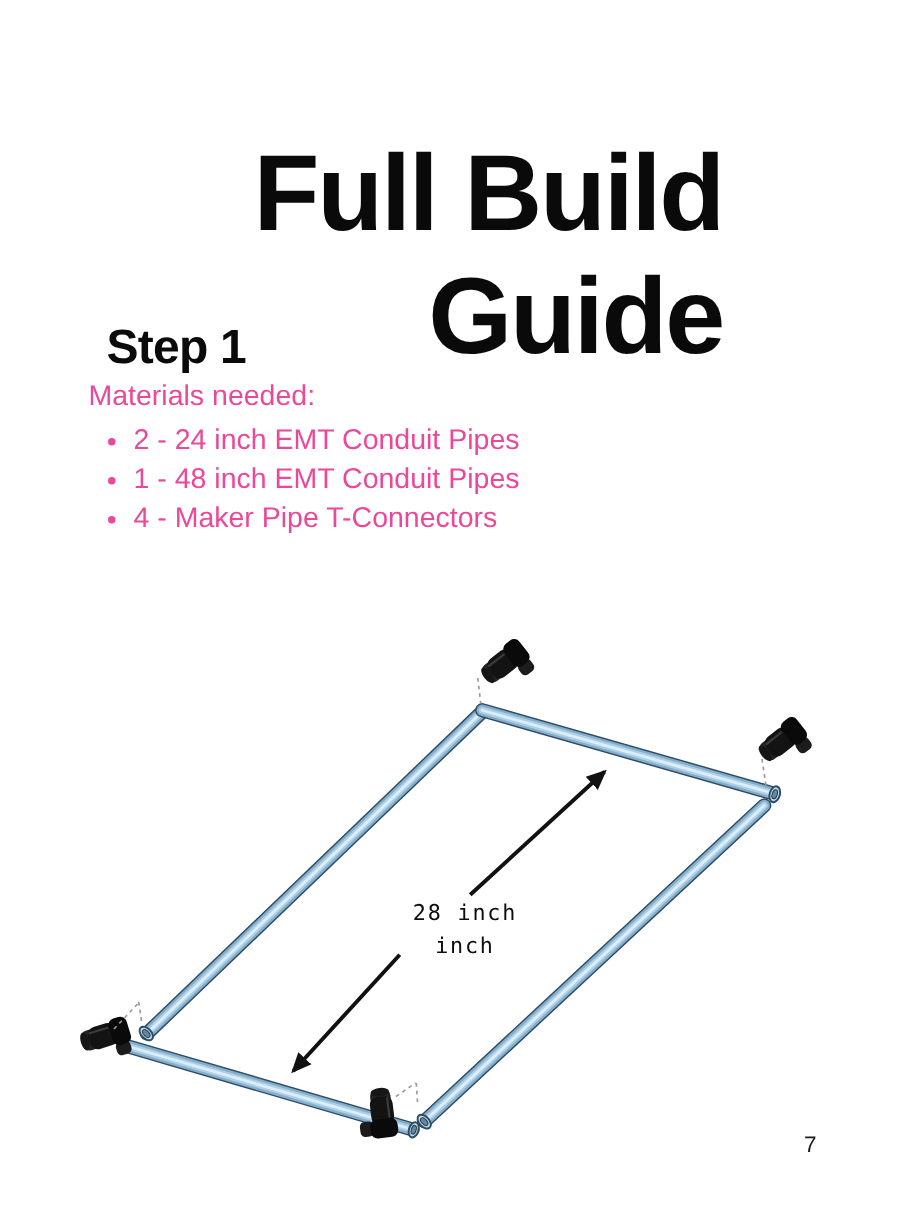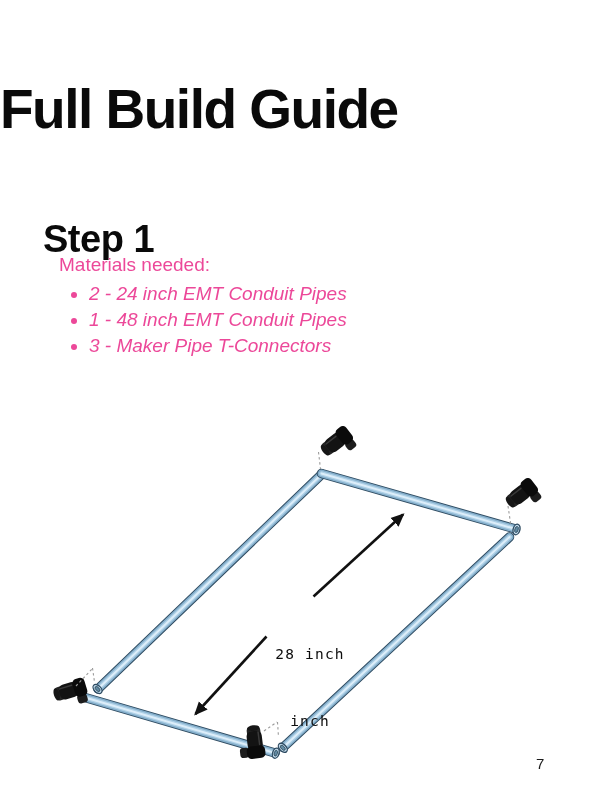--- a/index.html
+++ b/index.html
@@ -7,32 +7,32 @@
     --pipe_outline:#2e4b61; --pipe_base:#84aecb; --pipe_mid:#aed0e6; --pipe_highlight:#ddeefa;
     --connector:#131313; --leader:#9a9a9a;
   }
   html,body{margin:0;padding:0;}
   body{
     width:600px;height:811px;position:relative;overflow:hidden;
     background:var(--background);
     font-family:"Liberation Sans", sans-serif;color:var(--ink);
   }
   .page-title{
-    position:absolute;left:0;top:40px;width:482px;text-align:left;
-    font-size:55px;font-weight:bold;letter-spacing:-1.5px;color:#0a0a0a;
+    position:absolute;left:0;top:40px;width:482px;text-align:right;
+    font-size:72px;font-weight:bold;letter-spacing:-1.5px;color:#0a0a0a;
   }
   .step-heading{
-    position:absolute;left:43px;top:186px;
-    font-size:38px;font-weight:bold;color:#0a0a0a;letter-spacing:-0.5px;
+    position:absolute;left:71px;top:186px;
+    font-size:32px;font-weight:bold;color:#0a0a0a;letter-spacing:-0.5px;
   }
   .materials{
     position:absolute;left:59px;top:252px;width:420px;
     font-size:19px;line-height:26px;color:#ec4899;
   }
-  .materials ul{margin:3px 0 0 0;padding-left:30px;list-style:disc;font-style:italic;}
+  .materials ul{margin:3px 0 0 0;padding-left:30px;list-style:disc;}
   .materials li{line-height:26px;}
   .diagram-svg{position:absolute;left:0;top:0;width:600px;height:811px;}
   .pipe-o{stroke:var(--pipe_outline);stroke-width:9.5;stroke-linecap:round;fill:none;}
   .pipe-b{stroke:var(--pipe_base);stroke-width:7.6;stroke-linecap:round;fill:none;}
   .pipe-m{stroke:var(--pipe_mid);stroke-width:4.6;stroke-linecap:round;fill:none;}
   .pipe-h{stroke:var(--pipe_highlight);stroke-width:1.9;stroke-linecap:round;fill:none;}
   .ring-outer{fill:#c3dcee;stroke:var(--pipe_outline);stroke-width:1.3;}
   .ring-inner{fill:#628aa3;stroke:#24404f;stroke-width:0.7;}
   .leader{stroke:var(--leader);stroke-width:1.1;stroke-dasharray:2.5 2.6;fill:none;}
   .dim-arrow{stroke:var(--ink);stroke-width:2.6;fill:none;}
@@ -41,38 +41,38 @@
   .conn-tipface{fill:#161616;}
   .conn-body{fill:var(--connector);}
   .conn-collar{fill:#0a0a0a;}
   .conn-branch{fill:#1c1c1c;}
   .conn-hl{stroke:#3a3a3a;stroke-width:1.5;stroke-linecap:round;}
   .pipe-label{
     position:absolute;left:250px;top:599px;width:120px;text-align:center;
     font-family:"DejaVu Sans Mono", monospace;font-size:14.5px;line-height:21.5px;
     letter-spacing:1.2px;color:#0d0d0d;
   }
-  .pipe-label span{display:block;margin-top:45px;}
+  .pipe-label span{display:block;}
   .page-number{
     position:absolute;left:536px;top:755px;font-size:15px;color:#1a1a1a;
   }
 </style>
 </head>
 <body>
 
 <h1 class="page-title">Full Build Guide</h1>
 
 <h2 class="step-heading">Step 1</h2>
 
 <div class="materials">
   <div>Materials needed:</div>
   <ul>
     <li>2 - 24 inch EMT Conduit Pipes</li>
     <li>1 - 48 inch EMT Conduit Pipes</li>
-    <li>3 - Maker Pipe T-Connectors</li>
+    <li>4 - Maker Pipe T-Connectors</li>
   </ul>
 </div>
 
 <svg class="diagram-svg" viewBox="0 0 600 811" xmlns="http://www.w3.org/2000/svg" aria-hidden="true">
   <defs>
     <marker id="ah" viewBox="0 0 10 10" refX="8.5" refY="5" markerWidth="5.2" markerHeight="5.2" orient="auto-start-reverse">
       <path class="ah" d="M0,0.6 L10,5 L0,9.4 z"></path>
     </marker>
     <g id="tconn">
       <rect class="conn-tip" x="-16.5" y="-6.8" width="13" height="13.6" rx="4"></rect>

